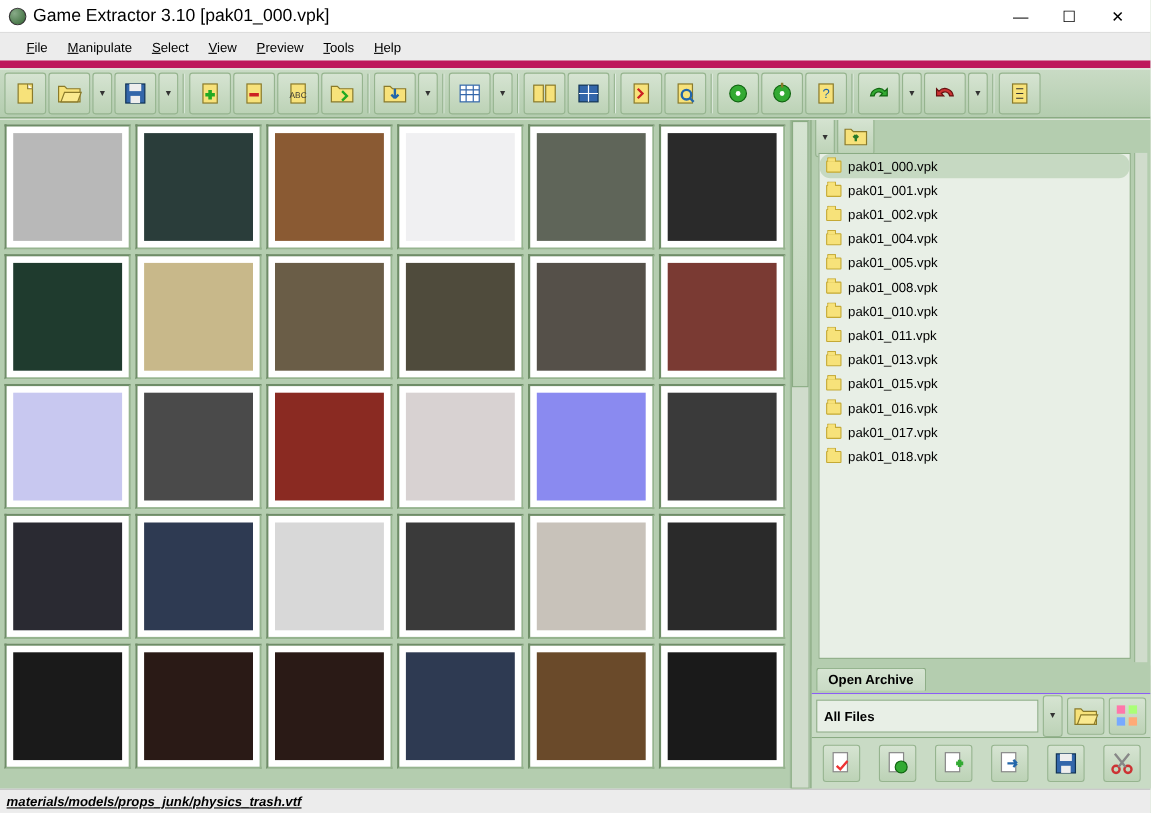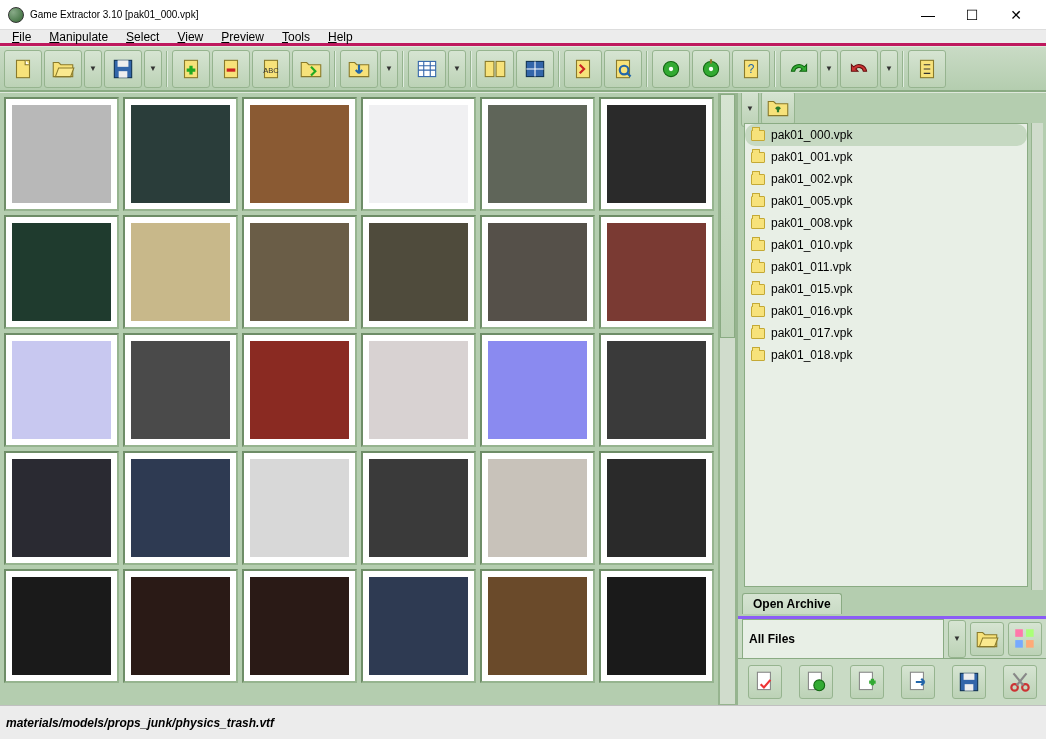--- a/index.html
+++ b/index.html
@@ -1,47 +1,47 @@
 <!DOCTYPE html>
 <html><head>
 <meta charset="utf-8">
 <style>
 * { box-sizing: border-box; margin: 0; padding: 0; }
 body { font-family: "Segoe UI", Tahoma, sans-serif; font-size: 12px; background: #fff; width: 1046px; height: 739px; overflow: hidden; display: flex; flex-direction: column; }
 .titlebar { height: 30px; background: #fff; display: flex; align-items: center; padding: 0 8px; border-bottom: 1px solid #ddd; }
 .titlebar .app-icon { width: 16px; height: 16px; border-radius: 50%; background: radial-gradient(circle at 30% 30%, #8a8, #363); border: 1px solid #333; margin-right: 6px; }
-.titlebar .title { flex: 1; font-size: 10px; }
+.titlebar .title { flex: 1; font-size: 16px; }
 .titlebar .wbtn { width: 44px; height: 28px; display: flex; align-items: center; justify-content: center; font-family: Arial; font-size: 14px; }
-.menubar { height: 16px; background: #ececec; display: flex; align-items: center; padding: 0 4px; gap: 2px; border-bottom: 3px solid #be185d; }
+.menubar { height: 32px; background: #ececec; display: flex; align-items: center; padding: 0 16px; gap: 2px; border-bottom: 7px solid #be185d; }
 .menubar .menu { padding: 2px 8px; font-size: 12px; }
 .menubar .menu u { text-decoration: underline; }
 .toolbar { height: 46px; background: linear-gradient(#c9dbc5, #b4cdaf); border-top: 1px solid #dfe8dc; border-bottom: 2px solid #8aab83; display: flex; align-items: center; padding: 2px 4px; gap: 2px; }
 .tbtn { width: 38px; height: 38px; background: linear-gradient(#d6e4d2, #bcd2b6); border: 1px solid #96b48f; border-radius: 3px; display: flex; align-items: center; justify-content: center; position: relative; }
 .tbtn.drop { width: 18px; font-size: 8px; color: #333; }
 .tsep { width: 2px; height: 36px; border-left: 1px solid #96b48f; border-right: 1px solid #e0ece0; margin: 0 2px; }
 .icon-svg { width: 26px; height: 26px; }
 .main { flex: 1; display: flex; background: #b4cdaf; overflow: hidden; border-top: 1px solid #dfe8dc; }
 .thumbs { flex: 1; background: #b4cdaf; padding: 4px; overflow: auto; display: grid; grid-template-columns: repeat(6, 1fr); gap: 4px; align-content: start; }
 .thumb { background: #fff; border: 2px solid #96b48f; border-top-color: #6e8d67; border-left-color: #6e8d67; height: 114px; position: relative; }
 .thumb-inner { position: absolute; inset: 6px; background: #888; }
 .vscrolldiv { width: 18px; background: #c9dbc5; border-left: 1px solid #96b48f; display: flex; flex-direction: column; }
 .vscroll-track { flex: 1; background: #d0dccc; position: relative; border: 1px solid #96b48f; }
 .vscroll-thumb { position: absolute; left: 0; right: 0; top: 0; height: 40%; background: linear-gradient(#d6e4d2,#bcd2b6); border: 1px solid #8aab83; }
 .sidepanel { width: 310px; background: #b4cdaf; display: flex; flex-direction: column; border-left: 2px solid #96b48f; }
 .pathbar { height: 30px; display: flex; align-items: center; gap: 2px; padding: 3px; }
 .pathbar .combo { flex: 1; height: 24px; background: #e8efe6; border: 1px solid #8aab83; display: flex; align-items: center; padding: 0 6px; font-weight: bold; }
 .filelist { flex: 1; background: #e8efe6; border: 1px solid #8aab83; margin: 0 3px 3px 3px; overflow: auto; position: relative; }
 .filelist .row { display: flex; align-items: center; height: 22px; padding: 0 6px; gap: 6px; }
 .filelist .row.selected { background: #c6d9c2; border-radius: 10px; }
-.tabrow { height: 26px; display: flex; align-items: flex-start; padding: 0 4px; border-bottom: 3px solid #8b5cf6; background: #b4cdaf; }
+.tabrow { height: 26px; display: flex; align-items: center; padding: 0 4px; border-bottom: 1px solid #8b5cf6; background: #b4cdaf; }
 .tab { background: linear-gradient(#d6e4d2,#c9dbc5); border: 1px solid #8aab83; border-bottom: none; padding: 3px 10px; font-weight: bold; border-radius: 3px 3px 0 0; }
 .filterrow { height: 40px; display: flex; align-items: center; gap: 4px; padding: 4px; background: #c9dbc5; border-bottom: 1px solid #8aab83; }
-.filterrow .combo { flex: 1; height: 40px; background: #e8efe6; border: 1px solid #8aab83; display: flex; align-items: center; padding: 0 6px; font-weight: bold; }
+.filterrow .combo { flex: 1; height: 30px; background: #e8efe6; border: 1px solid #8aab83; display: flex; align-items: center; padding: 0 6px; font-weight: bold; }
 .btnrow { height: 46px; display: flex; align-items: center; gap: 6px; padding: 4px; background: #c9dbc5; justify-content: space-around; }
-.statusbar { height: 34px; background: #ececec; border-top: 1px solid #c0c0c0; display: flex; align-items: center; padding: 0 6px; font-weight: bold; font-style: italic; }
+.statusbar { height: 22px; background: #ececec; border-top: 1px solid #c0c0c0; display: flex; align-items: center; padding: 0 6px; font-weight: bold; font-style: italic; text-decoration: underline; }
 .folder-glyph { width: 14px; height: 11px; background: #f7e27a; border: 1px solid #c4a935; border-radius: 1px; position: relative; flex-shrink: 0; }
 .folder-glyph::before { content: ""; position: absolute; top: -4px; left: 0; width: 6px; height: 3px; background: #f7e27a; border: 1px solid #c4a935; border-bottom: none; border-radius: 1px 1px 0 0; }
 .smallbtn { width: 34px; height: 34px; background: linear-gradient(#d6e4d2,#bcd2b6); border: 1px solid #96b48f; border-radius: 3px; display: flex; align-items: center; justify-content: center; }
 .sidescroll { width: 12px; background: #d0dccc; border-left: 1px solid #96b48f; }
 .fl-wrap { display: flex; flex: 1; margin: 0 3px 3px 3px; }
 </style>
 </head>
 <body>
 
 <div class="titlebar">
@@ -312,33 +312,41 @@
           <div class="row">
             <div class="folder-glyph"></div>
             <span>pak01_001.vpk</span>
           </div>
           <div class="row">
             <div class="folder-glyph"></div>
             <span>pak01_002.vpk</span>
           </div>
           <div class="row">
             <div class="folder-glyph"></div>
+            <span>pak01_004.vpk</span>
+          </div>
+          <div class="row">
+            <div class="folder-glyph"></div>
             <span>pak01_005.vpk</span>
           </div>
           <div class="row">
             <div class="folder-glyph"></div>
             <span>pak01_008.vpk</span>
           </div>
           <div class="row">
             <div class="folder-glyph"></div>
             <span>pak01_010.vpk</span>
           </div>
           <div class="row">
             <div class="folder-glyph"></div>
             <span>pak01_011.vpk</span>
+          </div>
+          <div class="row">
+            <div class="folder-glyph"></div>
+            <span>pak01_013.vpk</span>
           </div>
           <div class="row">
             <div class="folder-glyph"></div>
             <span>pak01_015.vpk</span>
           </div>
           <div class="row">
             <div class="folder-glyph"></div>
             <span>pak01_016.vpk</span>
           </div>
           <div class="row">

